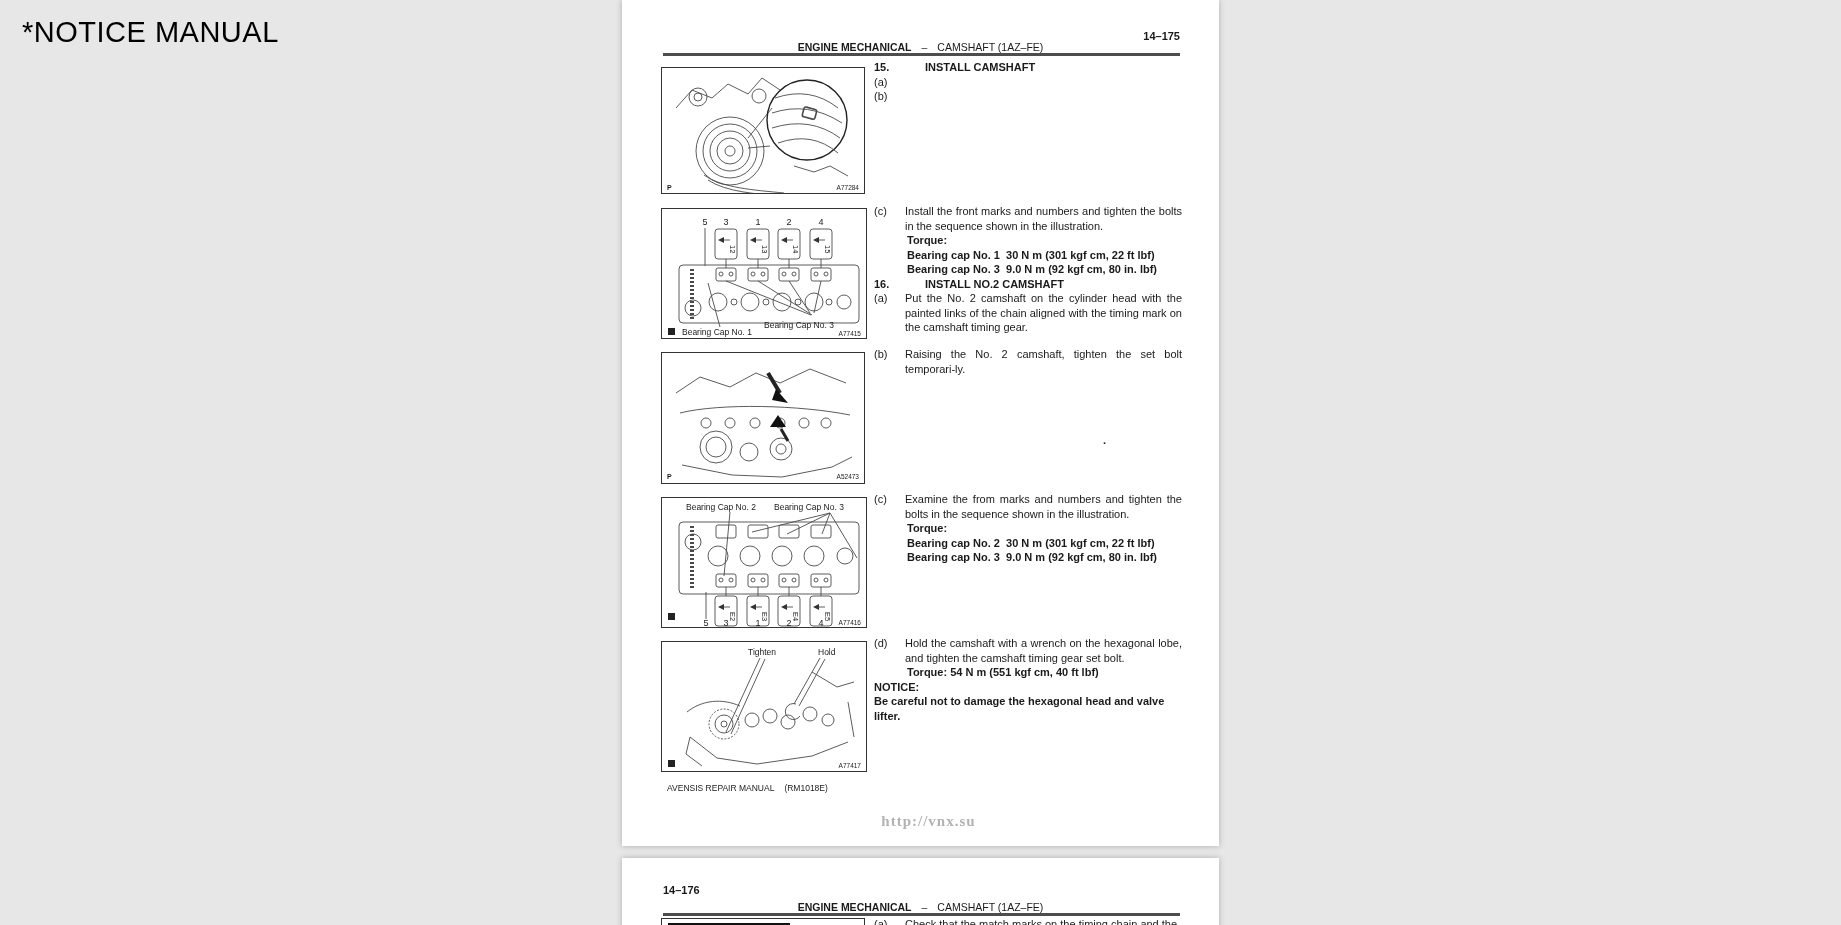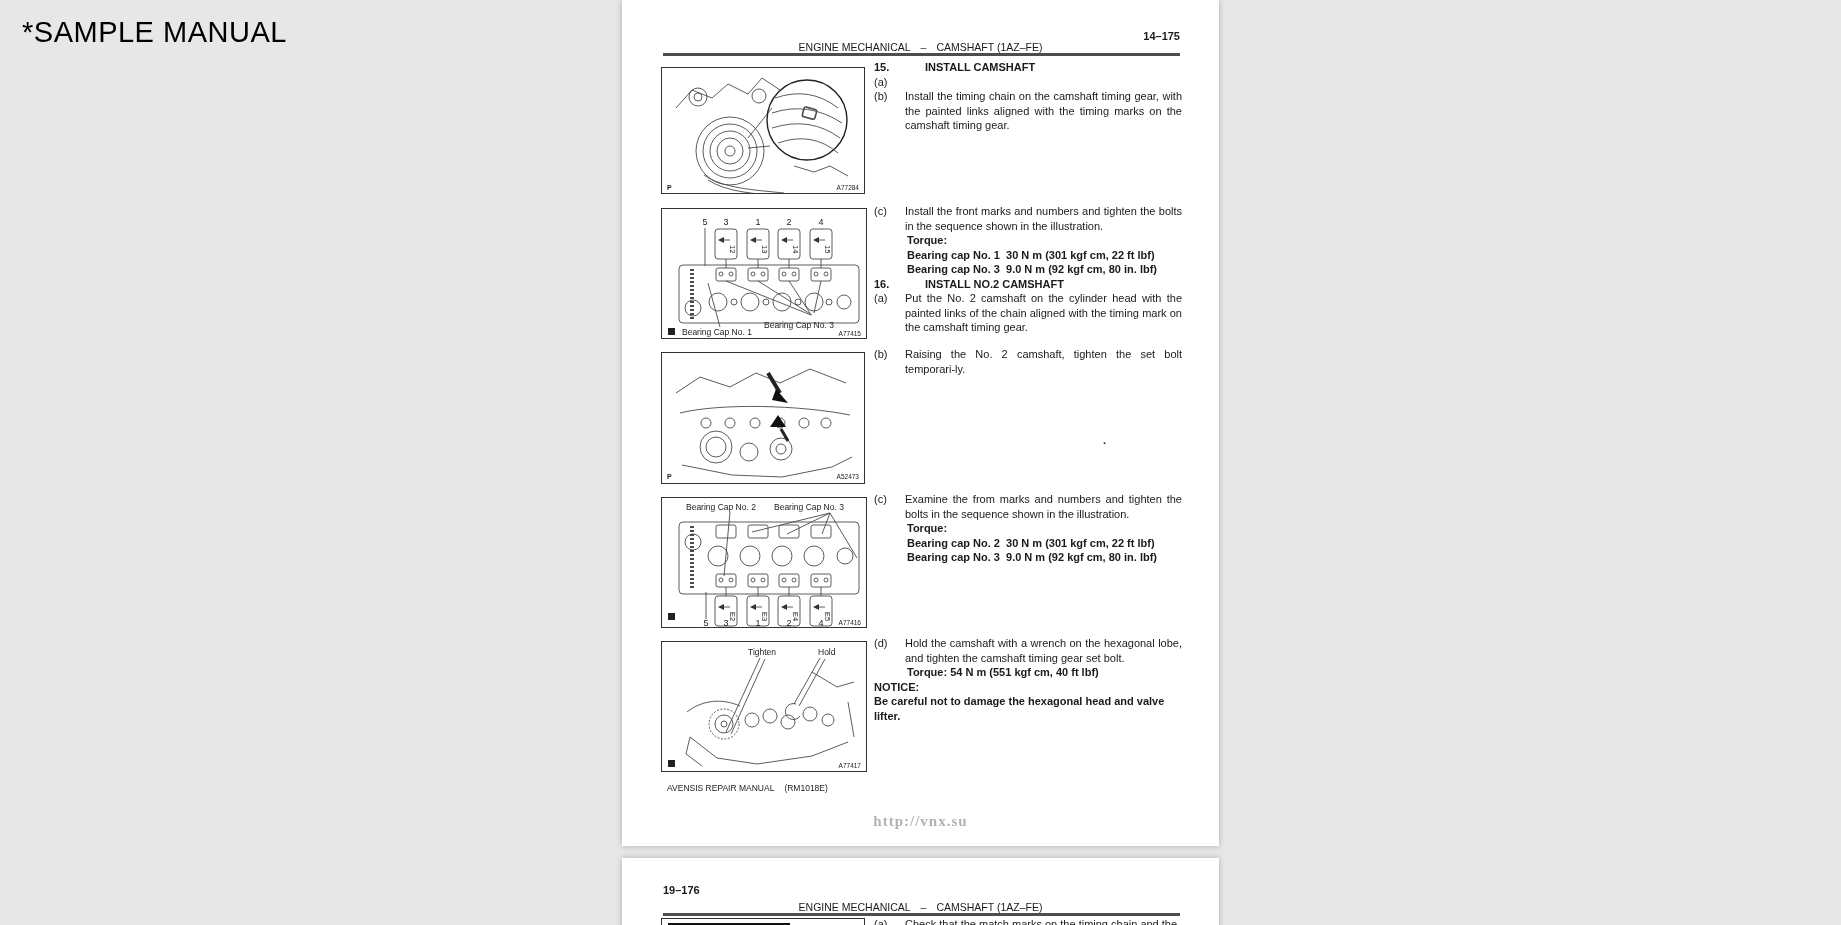--- a/index.html
+++ b/index.html
@@ -17,53 +17,53 @@
     position:absolute;left:622px;width:597px;background:#ffffff;
     box-shadow:0 0 6px rgba(0,0,0,0.25);
   }
   #page1{top:0;height:846px;}
   #page2{top:858px;height:120px;}
   .pagenum{position:absolute;font-size:11px;font-weight:bold;}
   .hdr{
     position:absolute;left:0;width:100%;text-align:center;
     font-size:10.5px;white-space:nowrap;
   }
-  .hdr .h-left{font-weight:normal;text-align:center;}
+  .hdr .h-left{font-weight:bold;text-align:center;}
   .hdr .h-dash{margin:0 10px;color:#333;}
   .rule{position:absolute;left:41px;width:517px;height:2.5px;background:#4d4d4d;}
   .fig{
     position:absolute;border:1px solid #333;background:#fff;box-sizing:border-box;
   }
   .fig svg{display:block;}
   .fig text{font-family:"Liberation Sans","DejaVu Sans",sans-serif;fill:#1a1a1a;}
   .txtcol{position:absolute;width:308px;font-size:11px;line-height:14.5px;}
   .sub{display:flex;}
   .sub .marker{flex:0 0 31px;}
   .sub .body{flex:1;text-align:justify;}
   .stephead{display:flex;font-weight:bold;gap:20px;}
   .stephead .marker{flex:0 0 31px;}
   .boldline{margin-left:33px;font-weight:bold;white-space:pre-wrap;}
   .noticeline{font-weight:bold;white-space:pre-wrap;}
   .footer{position:absolute;left:45px;top:783px;font-size:8.5px;color:#222;}
   .footer span{margin-right:10px;}
   .watermark{
     position:absolute;left:0;top:813px;width:100%;text-align:center;
     font-family:"Liberation Serif","DejaVu Serif",serif;
-    font-weight:bold;font-size:15px;color:#b3b3b3;letter-spacing:1px;
+    font-weight:bold;font-size:15px;color:#b3b3b3;letter-spacing:1px;padding-left:8px;
   }
   .straydot{position:absolute;left:481px;top:434px;font-size:11px;font-weight:bold;}
   .p2fig{position:absolute;left:39px;top:60px;width:204px;height:60px;border:1px solid #333;box-sizing:border-box;}
   .p2fig .inner{position:absolute;left:6px;top:4px;width:118px;height:40px;border:2px solid #111;}
   line,path,polyline,circle,rect.stroke{fill:none;stroke:#4a4a4a;stroke-width:0.9;}
   .dk{stroke:#222;}
 </style>
 </head>
 <body>
 
-<div class="sample-banner">*SAMPLE MANUAL</div>
+<div class="sample-banner">*NOTICE MANUAL</div>
 
 <div class="page" id="page1">
 
   <div class="pagenum" style="top:30px;right:39px;">14–175</div>
 
   <div class="hdr" style="top:41px;">
     <span class="h-left">ENGINE MECHANICAL</span><span class="h-dash">–</span><span>CAMSHAFT (1AZ–FE)</span>
   </div>
   <div class="rule" style="top:53px;"></div>
 
@@ -97,21 +97,20 @@
   <div class="txtcol" style="left:252px;top:60px;">
     <div class="stephead">
       <span class="marker">15.</span>
       <span>INSTALL CAMSHAFT</span>
     </div>
     <div class="sub">
       <span class="marker">(a)</span>
     </div>
     <div class="sub">
       <span class="marker">(b)</span>
-      <span class="body">Install the timing chain on the camshaft timing gear, with the painted links aligned with the timing marks on the camshaft timing gear.</span>
     </div>
   </div>
 
   <div class="fig" style="left:39px;top:208px;width:206px;height:131px;">
     <svg width="204" height="129" viewBox="0 0 204 129">
       <text x="43" y="16" font-size="9" text-anchor="middle">5</text>
       <text x="64" y="16" font-size="9" text-anchor="middle">3</text>
       <text x="96" y="16" font-size="9" text-anchor="middle">1</text>
       <text x="127" y="16" font-size="9" text-anchor="middle">2</text>
       <text x="159" y="16" font-size="9" text-anchor="middle">4</text>
@@ -354,21 +353,21 @@
   </div>
 
   <div class="footer">
     <span>AVENSIS REPAIR MANUAL</span><span>(RM1018E)</span>
   </div>
 
   <div class="watermark">http://vnx.su</div>
 </div>
 
 <div class="page" id="page2">
-  <div class="pagenum" style="top:26px;left:41px;">19–176</div>
+  <div class="pagenum" style="top:26px;left:41px;">14–176</div>
   <div class="hdr" style="top:43px;">
     <span class="h-left">ENGINE MECHANICAL</span><span class="h-dash">–</span><span>CAMSHAFT (1AZ–FE)</span>
   </div>
   <div class="rule" style="top:55px;"></div>
 
   <div class="p2fig">
     <div class="inner"></div>
   </div>
 
   <div class="txtcol" style="left:252px;top:59px;">

